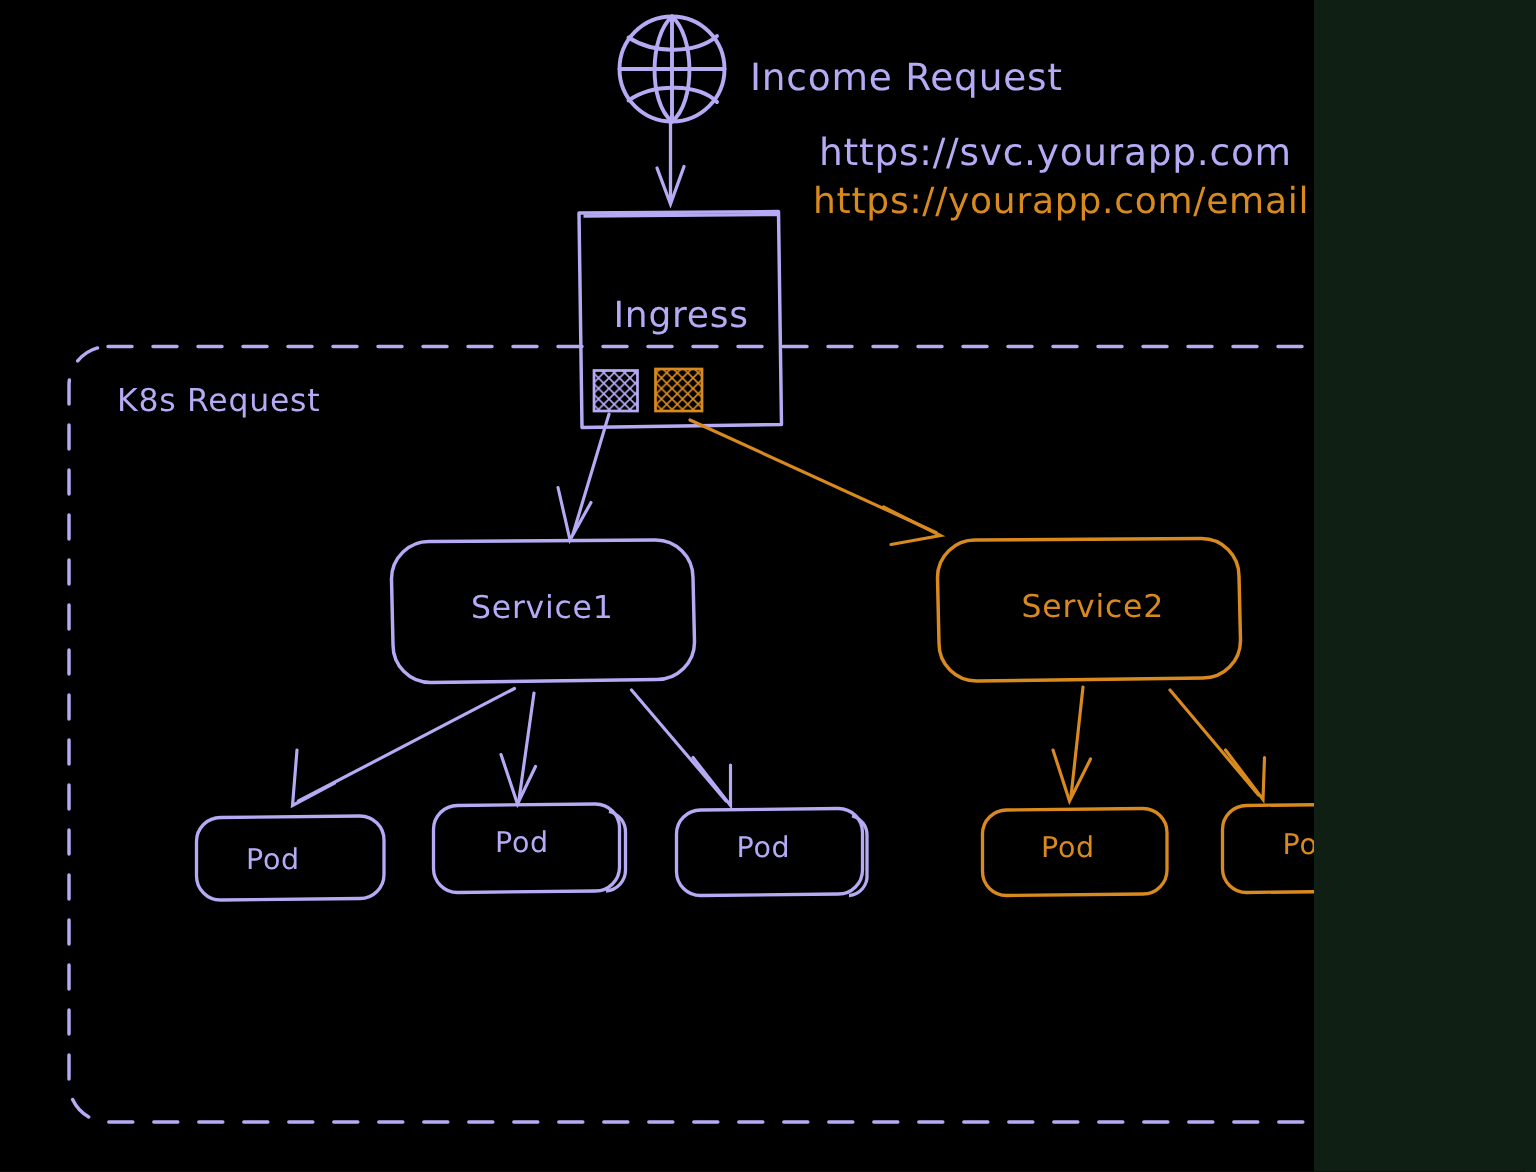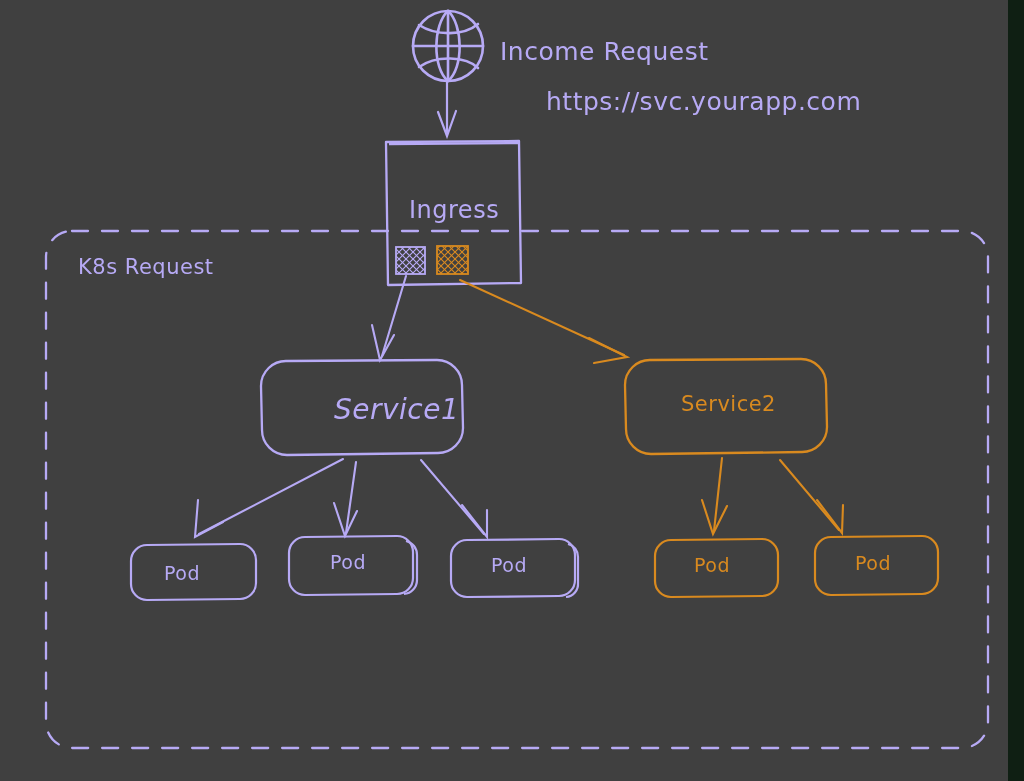--- a/index.html
+++ b/index.html
@@ -3,23 +3,23 @@
 <meta charset="utf-8">
 <title>K8s Ingress Diagram</title>
 <style>
   html, body {
     margin: 0;
     padding: 0;
     background: #0f1f13;
   }
   #canvas {
     position: relative;
-    width: 1008px;
+    width: 876px;
     height: 781px;
-    background: #404040;
+    background: #000000;
     overflow: hidden;
     font-family: "DejaVu Sans", sans-serif;
   }
   #canvas svg.layer {
     position: absolute;
     left: 0;
     top: 0;
     width: 1024px;
     height: 781px;
   }
@@ -30,21 +30,21 @@
     white-space: nowrap;
     pointer-events: none;
     letter-spacing: 0.5px;
   }
   .lbl.orange { color: #d98a1f; }
   .t-income   { left: 500px; top: 37px;  font-size: 25px; }
   .t-url1     { left: 546px; top: 87px;  font-size: 25px; }
   .t-url2     { left: 542px; top: 120px; font-size: 24px; }
   .t-ingress  { left: 409px; top: 196px; font-size: 24px; }
   .t-cluster  { left: 78px;  top: 255px; font-size: 21px; }
-  .t-svc1     { left: 334px; top: 393px; font-size: 28px; font-style: italic; }
+  .t-svc1     { left: 314px; top: 393px; font-size: 21px; }
   .t-svc2     { left: 681px; top: 392px; font-size: 21px; }
   .t-pod1     { left: 164px; top: 562px; font-size: 19px; }
   .t-pod2     { left: 330px; top: 551px; font-size: 19px; }
   .t-pod3     { left: 491px; top: 554px; font-size: 19px; }
   .t-pod4     { left: 694px; top: 554px; font-size: 19px; }
   .t-pod5     { left: 855px; top: 552px; font-size: 19px; }
 </style>
 </head>
 <body>
 
@@ -154,20 +154,21 @@
                L671,597 A16,16 0 0 1 655,581 L655,556 A16,16 0 0 1 671,540 Z"></path>
     </g>
     <g fill="none" stroke="#d98a1f" stroke-width="2.2">
       <path d="M831,537 L922,536 A16,16 0 0 1 938,552 L938,578 A16,16 0 0 1 922,594
                L831,595 A16,16 0 0 1 815,579 L815,553 A16,16 0 0 1 831,537 Z"></path>
     </g>
   </svg>
 
   <div class="lbl t-income">Income Request</div>
   <div class="lbl t-url1">https://svc.yourapp.com</div>
+  <div class="lbl orange t-url2">https://yourapp.com/email</div>
   <div class="lbl t-ingress">Ingress</div>
   <div class="lbl t-cluster">K8s Request</div>
   <div class="lbl t-svc1">Service1</div>
   <div class="lbl orange t-svc2">Service2</div>
   <div class="lbl t-pod1">Pod</div>
   <div class="lbl t-pod2">Pod</div>
   <div class="lbl t-pod3">Pod</div>
   <div class="lbl orange t-pod4">Pod</div>
   <div class="lbl orange t-pod5">Pod</div>
 

